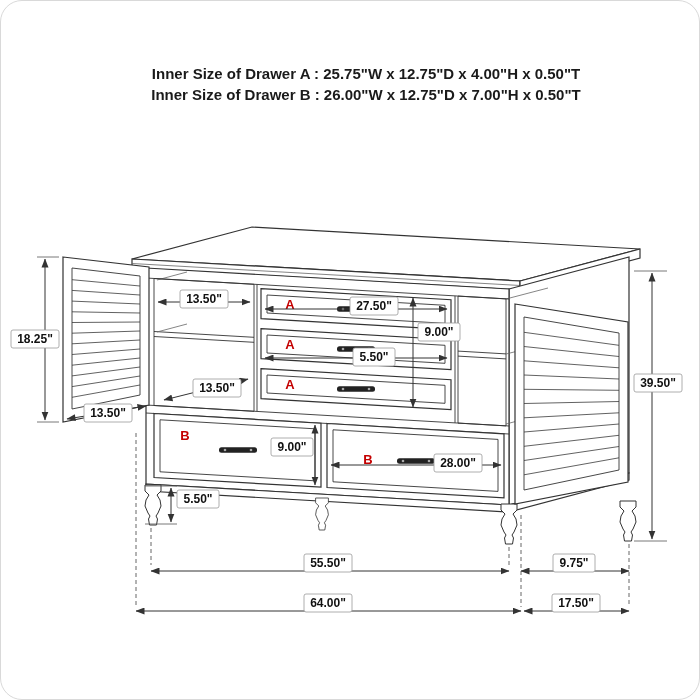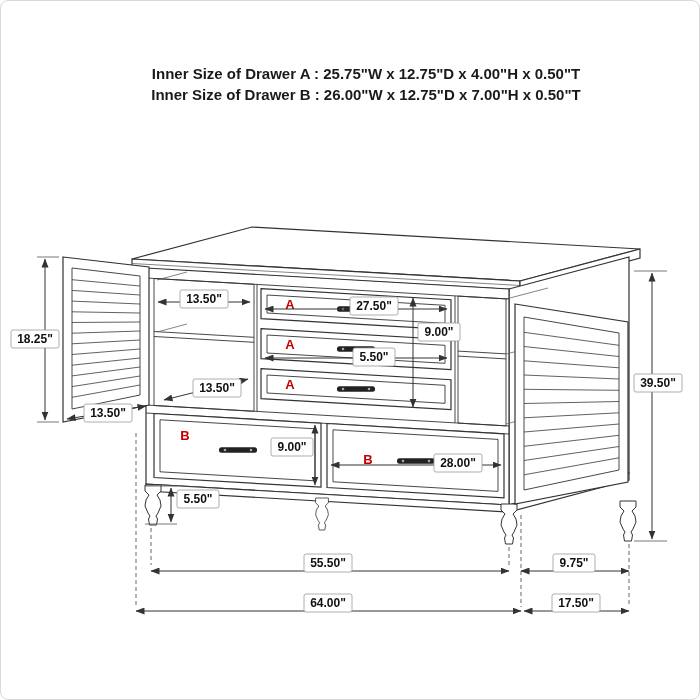--- a/index.html
+++ b/index.html
@@ -1,18 +1,18 @@
 <!DOCTYPE html>
 <html><head>
 <meta charset="utf-8">
 <style>
   html,body{margin:0;padding:0;background:#fff;}
   .frame{
     width:698px;height:698px;
-    border:1px solid #d9d9d9;border-radius:8px;
+    border:1px solid #d9d9d9;border-radius:22px;
     background:#fff;overflow:hidden;position:relative;
     font-family:"Liberation Sans",sans-serif;
   }
   svg{display:block;}
   .hdr{font:700 15px "Liberation Sans",sans-serif;fill:#1a1a1a;text-anchor:middle;}
   .ol{fill:#ffffff;stroke:#333;stroke-width:1.2;}
   .il{fill:none;stroke:#333;stroke-width:0.9;}
   .thin{fill:none;stroke:#666;stroke-width:0.8;}
   .louv line{stroke:#3a3a3a;stroke-width:0.8;}
   .dl{stroke:#333;stroke-width:1;fill:none;}

